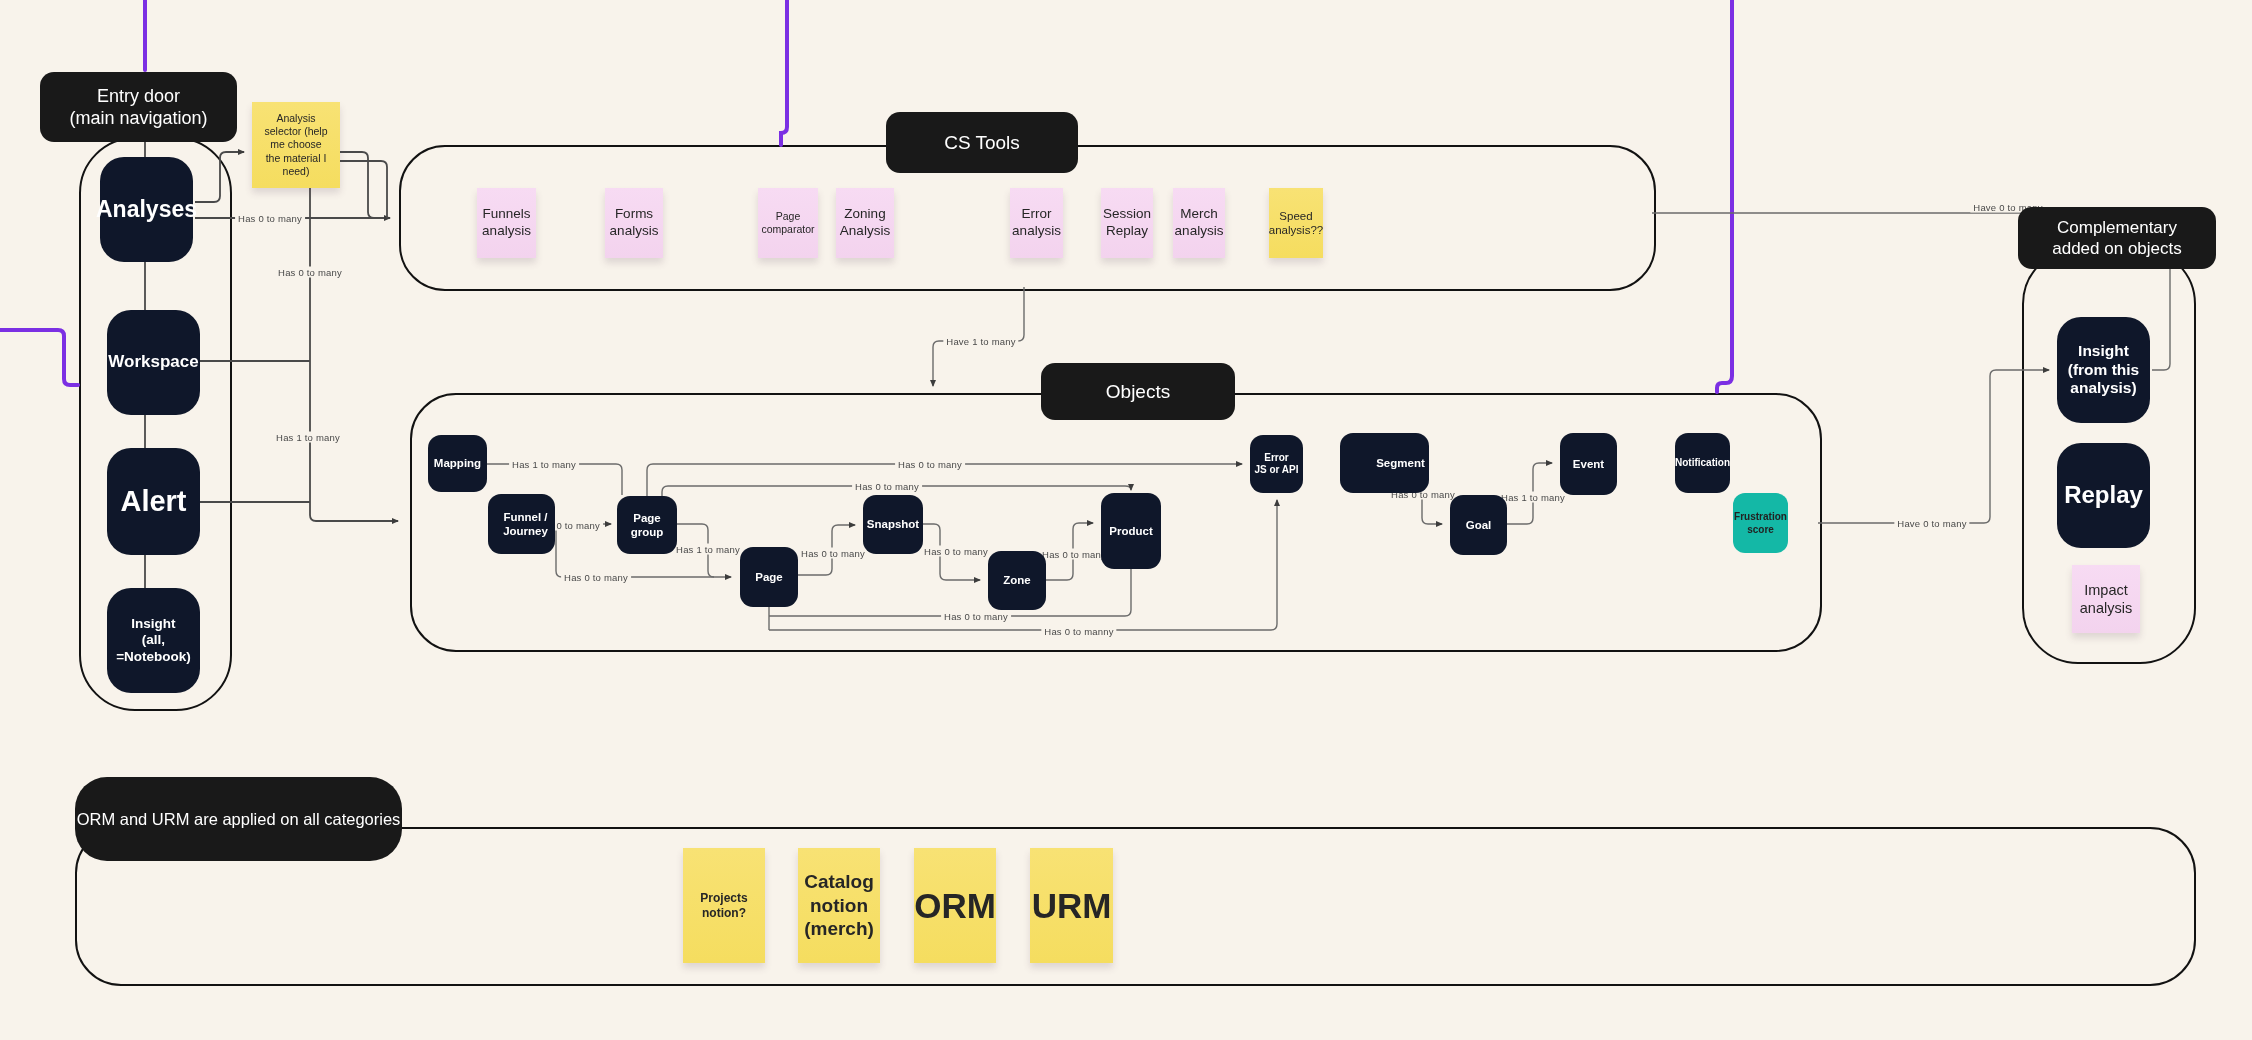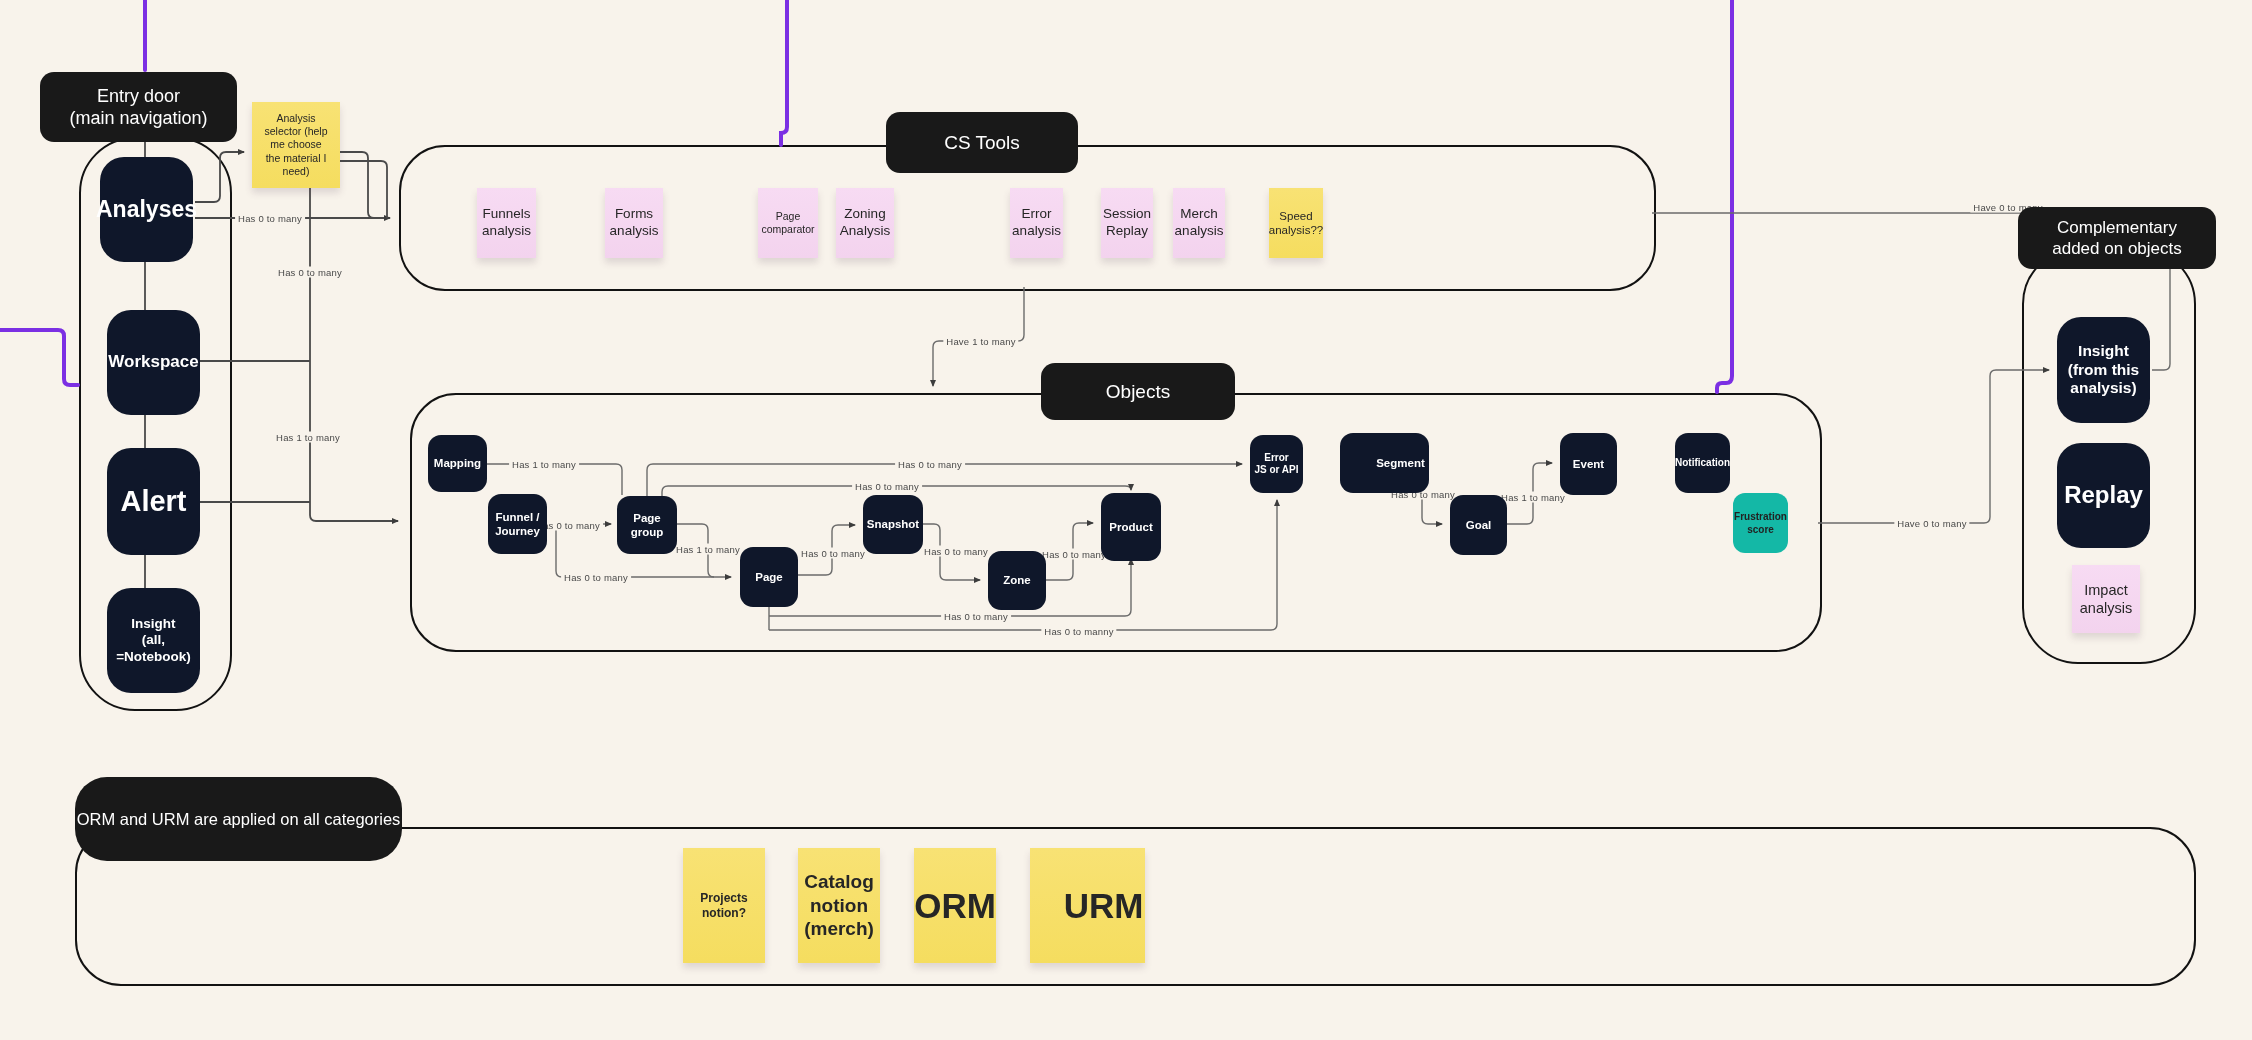--- a/index.html
+++ b/index.html
@@ -149,27 +149,27 @@
   <div class="sticky sticky-pink" style="left:1010px;top:188px;width:53px;height:70px;font-size:13.5px;">Error
 analysis</div>
   <div class="sticky sticky-pink" style="left:1101px;top:188px;width:52px;height:70px;font-size:13.5px;">Session
 Replay</div>
   <div class="sticky sticky-pink" style="left:1173px;top:188px;width:52px;height:70px;font-size:13.5px;">Merch
 analysis</div>
   <div class="sticky sticky-yellow" style="left:1269px;top:188px;width:54px;height:70px;font-size:11.5px;">Speed
 analysis??</div>
 
   <div class="navy-node navy-sm" style="left:428px;top:435px;width:59px;height:57px;">Mapping</div>
-  <div class="navy-node navy-sm" style="left:488px;top:494px;width:59px;height:60px;">Funnel /
+  <div class="navy-node navy-sm" style="left:488px;top:494px;width:59px;height:60px;padding-left:8px;">Funnel /
 Journey</div>
   <div class="navy-node navy-sm" style="left:617px;top:496px;width:60px;height:58px;">Page group</div>
   <div class="navy-node navy-sm" style="left:740px;top:547px;width:58px;height:60px;">Page</div>
   <div class="navy-node navy-sm" style="left:863px;top:495px;width:60px;height:59px;">Snapshot</div>
   <div class="navy-node navy-sm" style="left:988px;top:551px;width:58px;height:59px;">Zone</div>
-  <div class="navy-node navy-sm" style="left:1101px;top:493px;width:60px;height:68px;text-align:center;">Product</div>
+  <div class="navy-node navy-sm" style="left:1101px;top:493px;width:60px;height:76px;text-align:center;">Product</div>
   <div class="navy-node navy-sm" style="left:1250px;top:435px;width:53px;height:58px;font-size:10px;">Error
 JS or API</div>
   <div class="navy-node navy-sm" style="left:1340px;top:433px;width:57px;height:60px;padding-left:32px;">Segment</div>
   <div class="navy-node navy-sm" style="left:1450px;top:495px;width:57px;height:60px;">Goal</div>
   <div class="navy-node navy-sm" style="left:1560px;top:433px;width:57px;height:62px;">Event</div>
   <div class="navy-node navy-sm" style="left:1675px;top:433px;width:55px;height:60px;font-size:10px;">Notification</div>
   <div class="gold-card" style="left:1733px;top:493px;width:55px;height:60px;font-size:10px;">Frustration
 score</div>
 
   <div class="navy-node" style="left:2057px;top:317px;width:93px;height:106px;font-size:15.5px;">Insight
@@ -178,15 +178,15 @@
   <div class="navy-node" style="left:2057px;top:443px;width:93px;height:105px;font-size:24px;">Replay</div>
   <div class="sticky sticky-pink" style="left:2072px;top:565px;width:68px;height:68px;font-size:14.5px;">Impact
 analysis</div>
 
   <div class="sticky sticky-yellow" style="left:683px;top:848px;width:82px;height:115px;font-size:12px;font-weight:bold;">Projects
 notion?</div>
   <div class="sticky sticky-yellow" style="left:798px;top:848px;width:82px;height:115px;font-size:19px;font-weight:bold;">Catalog
 notion
 (merch)</div>
   <div class="sticky sticky-yellow" style="left:914px;top:848px;width:82px;height:115px;font-size:35px;font-weight:bold;">ORM</div>
-  <div class="sticky sticky-yellow" style="left:1030px;top:848px;width:83px;height:115px;font-size:35px;font-weight:bold;padding-left:32px;">URM</div>
+  <div class="sticky sticky-yellow" style="left:1030px;top:848px;width:83px;height:115px;font-size:35px;font-weight:bold;">URM</div>
 
 </div>
 
 </body></html>

